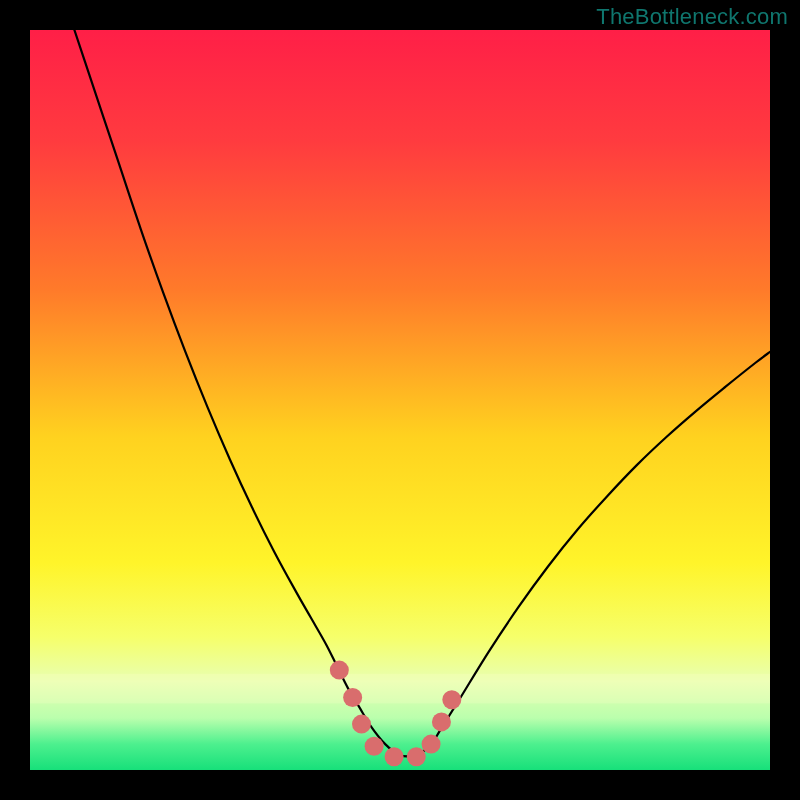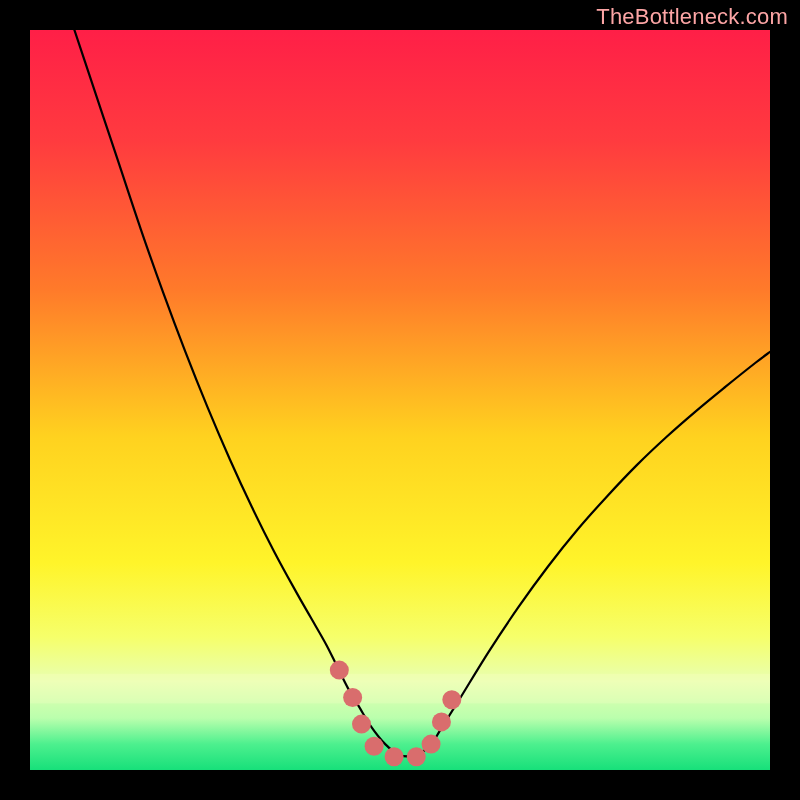--- a/index.html
+++ b/index.html
@@ -14,21 +14,21 @@
   .outer {
     width: 800px;
     height: 800px;
     background: #000;
     position: relative;
   }
   .watermark {
     position: absolute;
     top: 4px;
     right: 12px;
-    color: #fca5a5;
+    color: #0f766e;
     font-size: 22px;
     font-weight: 400;
     letter-spacing: 0.2px;
     z-index: 10;
   }
   .plot-wrap {
     position: absolute;
     left: 30px;
     top: 30px;
     width: 740px;

